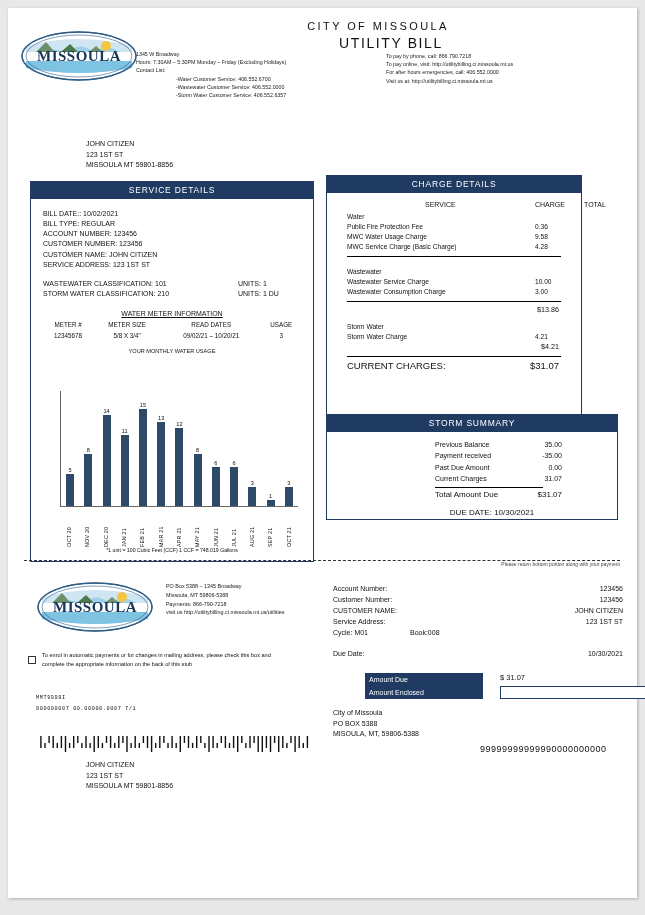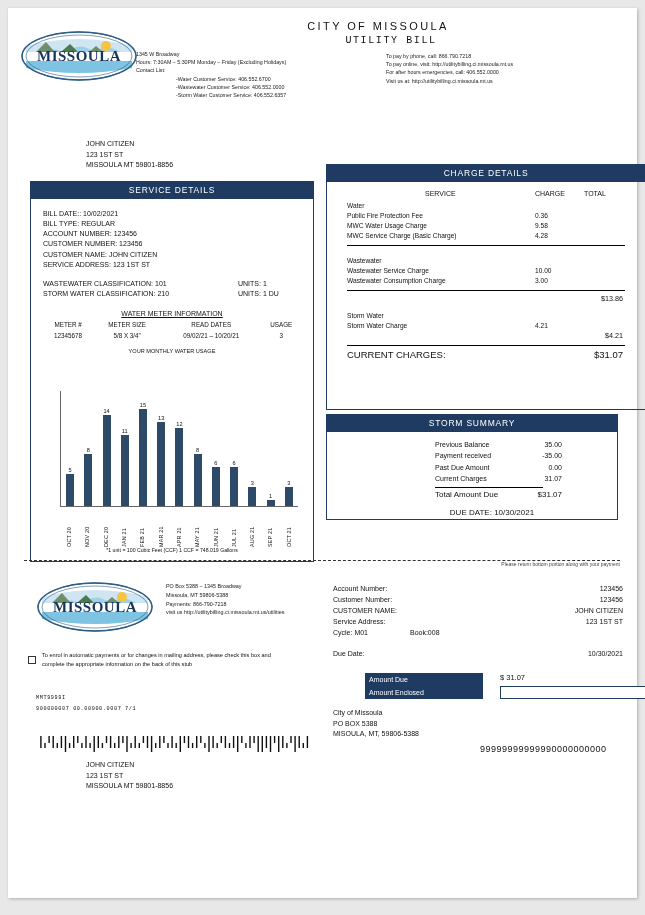--- a/index.html
+++ b/index.html
@@ -17,21 +17,21 @@
     box-shadow: 1px 1px 3px rgba(0,0,0,0.25);
   }
 
   
   .header { position: absolute; left: 0; top: 0; width: 629px; height: 115px; }
   .logo-wrap { position: absolute; left: 12px; top: 22px; width: 118px; height: 52px; }
   .logo-svg { display: block; }
 
   .title-block { position: absolute; left: 240px; top: 12px; width: 260px; text-align: center; }
   .co-title { font-size: 11px; letter-spacing: 2.4px; color: #111; font-weight: 400; }
-  .co-sub { font-size: 10px; letter-spacing: 1.6px; color: #111; margin-top: 3px; padding-left: 26px; font-family: Liberation Mono, monospace; }
+  .co-sub { font-size: 14px; letter-spacing: 1.6px; color: #111; margin-top: 3px; padding-left: 26px; }
 
   .addr-info { position: absolute; left: 128px; top: 42px; width: 230px; font-size: 5.3px; color: #222; line-height: 1.55; }
   .addr-info .ind { padding-left: 40px; }
   .pay-info { position: absolute; left: 378px; top: 44px; width: 240px; font-size: 5.3px; color: #222; line-height: 1.55; }
 
   .cust-top { position: absolute; left: 78px; top: 131px; font-size: 7px; color: #111; line-height: 1.5; }
 
   
   .panel-hdr {
     background: #1f3b62; color: #ffffff;
@@ -64,21 +64,21 @@
   .bar-col { width: 7.2%; display: flex; flex-direction: column; align-items: center; height: 100%; justify-content: flex-end; }
   .bar-val { font-size: 5.6px; color: #111; margin-bottom: 1px; }
   .bar { width: 8px; background: #2d4a68; }
   .xlabels { position: absolute; left: 17px; top: 118px; width: 238px; height: 38px;
              display: flex; justify-content: space-around; }
   .xlab { width: 7.2%; display: flex; justify-content: center; }
   .xlab span { font-size: 5.4px; color: #111; writing-mode: vertical-rl; transform: rotate(180deg); white-space: nowrap; letter-spacing: 0.2px; }
   .chart-note { position: absolute; left: 0; top: 156px; width: 258px; text-align: center; font-size: 5.2px; color: #111; }
 
   
-  .right-panel { position: absolute; left: 318px; top: 156px; width: 320px; }
+  .right-panel { position: absolute; left: 318px; top: 167px; width: 256px; }
   .cd-body { padding: 8px 20px 6px; height: 228px; position: relative; }
   .cd-hdr-row { position: relative; height: 11px; font-size: 7px; color: #111; }
   .cd-hdr-serv { position: absolute; left: 78px; }
   .cd-hdr-chg { position: absolute; left: 188px; }
   .cd-hdr-tot { position: absolute; left: 237px; }
   .cd-row { position: relative; font-size: 6.6px; color: #111; line-height: 1.52; }
   .cd-amt { position: absolute; left: 188px; }
   .cd-rule { border-top: 1px solid #000; margin: 4px 0 3px; }
   .cd-subtot { position: relative; height: 10px; font-size: 7.2px; color: #111; }
   .cd-subtot span { position: absolute; right: 2px; }

